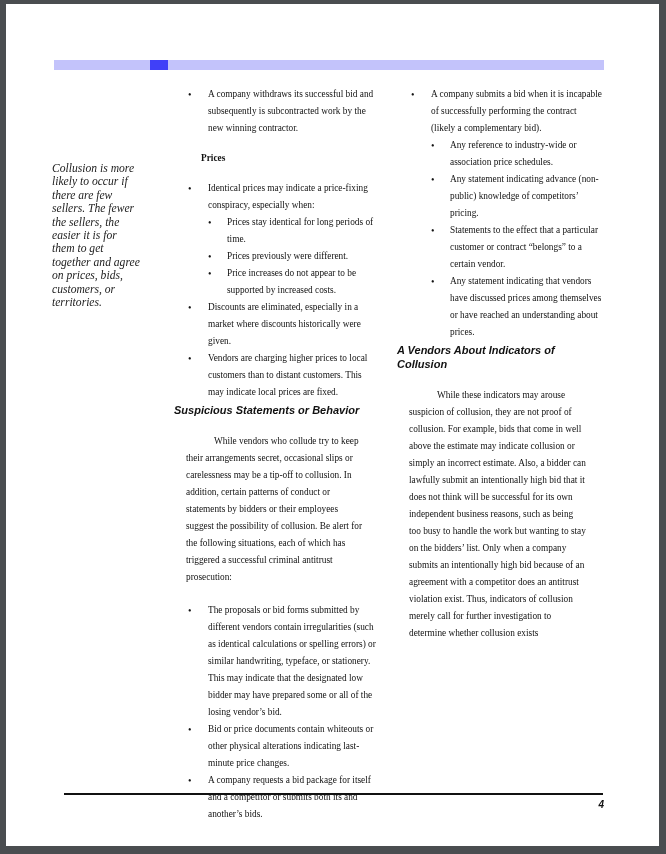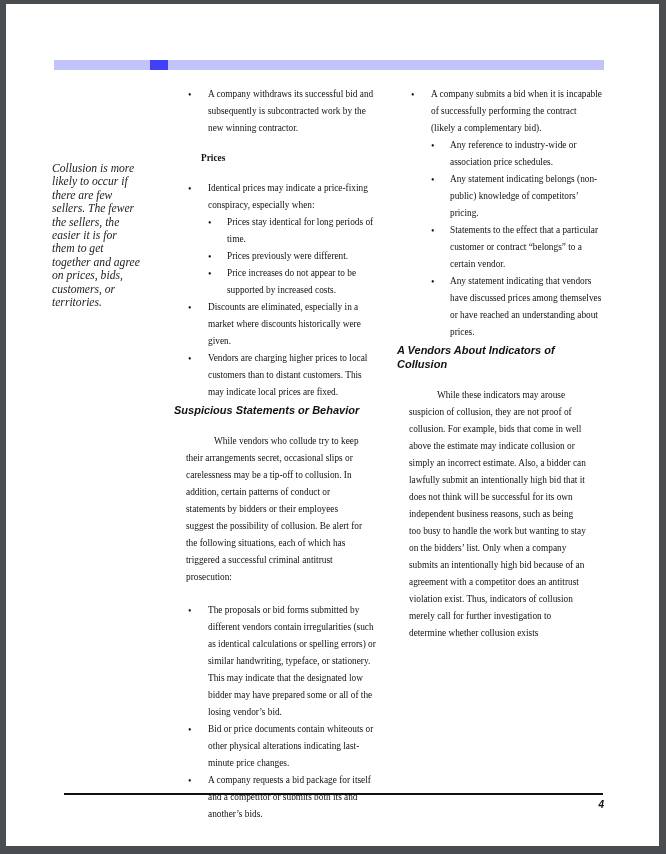--- a/index.html
+++ b/index.html
@@ -94,21 +94,21 @@
       <li class="l1">The proposals or bid forms submitted by different vendors contain irregularities (such as identical calculations or spelling errors) or similar handwriting, typeface, or stationery. This may indicate that the designated low bidder may have prepared some or all of the losing vendor’s bid.</li>
       <li class="l1">Bid or price documents contain whiteouts or other physical alterations indicating last-minute price changes.</li>
       <li class="l1">A company requests a bid package for itself and a competitor or submits both its and another’s bids.</li>
     </ul>
   </div>
 
   <div class="col col-right">
     <ul>
       <li class="l1">A company submits a bid when it is incapable of successfully performing the contract (likely a complementary bid).</li>
       <li class="l2">Any reference to industry-wide or association price schedules.</li>
-      <li class="l2">Any statement indicating belongs (non-public) knowledge of competitors’ pricing.</li>
+      <li class="l2">Any statement indicating advance (non-public) knowledge of competitors’ pricing.</li>
       <li class="l2">Statements to the effect that a particular customer or contract “belongs” to a certain vendor.</li>
       <li class="l2">Any statement indicating that vendors have discussed prices among themselves or have reached an understanding about prices.</li>
     </ul>
     <div class="section-head">A Vendors About Indicators of Collusion</div>
     <p class="para">While these indicators may arouse suspicion of collusion, they are not proof of collusion. For example, bids that come in well above the estimate may indicate collusion or simply an incorrect estimate. Also, a bidder can lawfully submit an intentionally high bid that it does not think will be successful for its own independent business reasons, such as being too busy to handle the work but wanting to stay on the bidders’ list. Only when a company submits an intentionally high bid because of an agreement with a competitor does an antitrust violation exist. Thus, indicators of collusion merely call for further investigation to determine whether collusion exists</p>
   </div>
 
   <div class="footer-rule"></div>
   <div class="page-number">4</div>
 </div>

